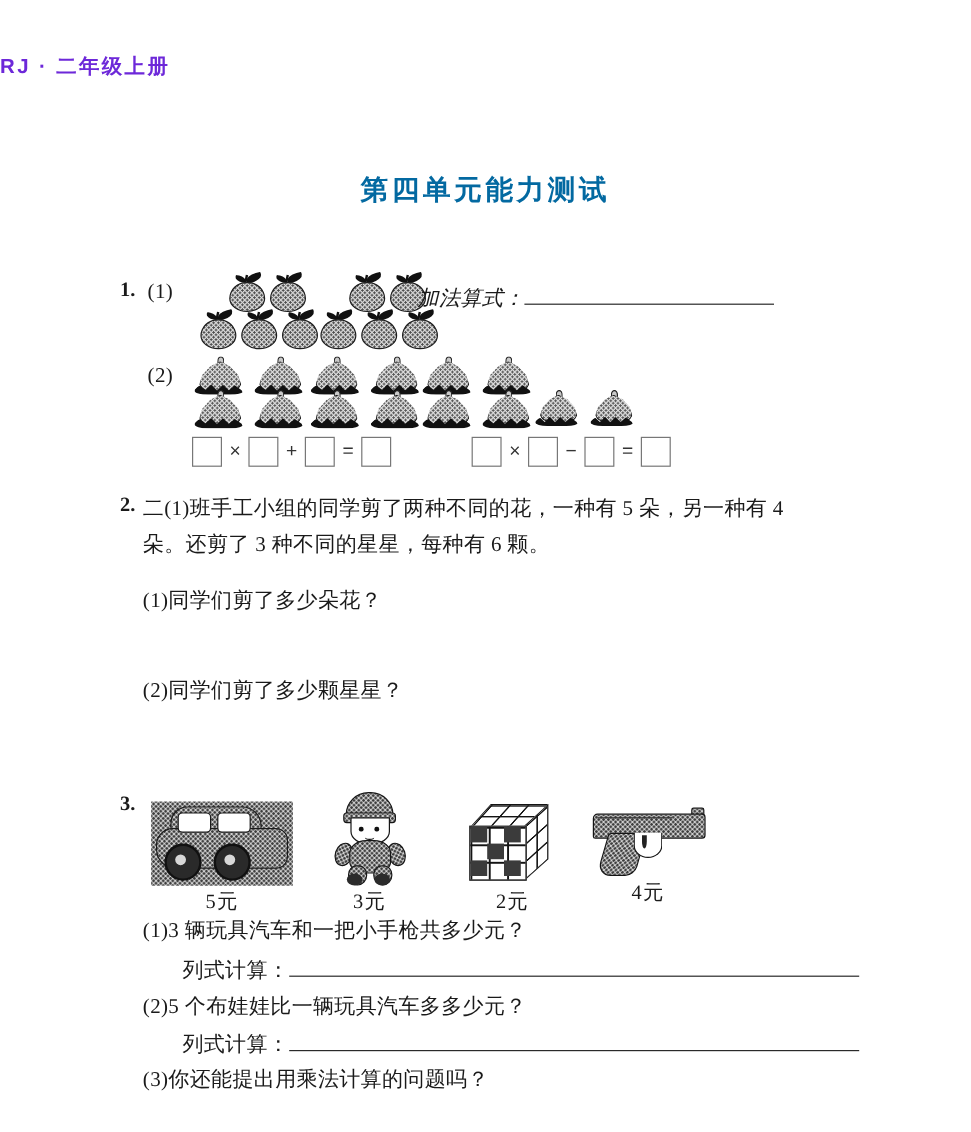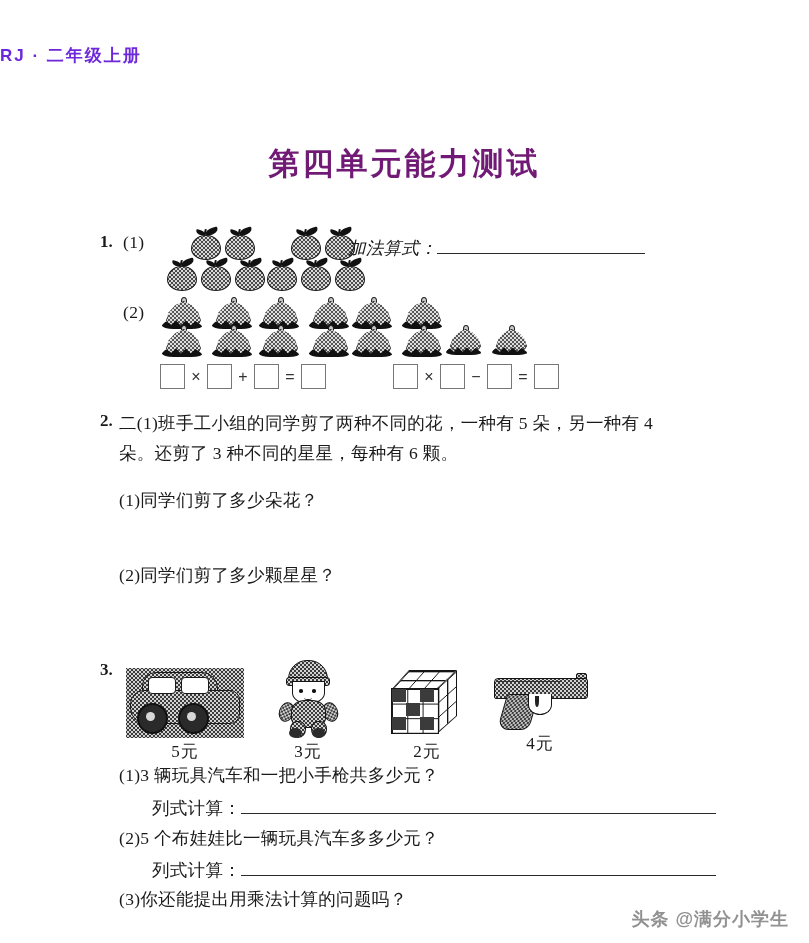--- a/index.html
+++ b/index.html
@@ -36,23 +36,23 @@
 
   
   .title {
     position: absolute;
     top: 143px;
     left: 0;
     right: 0;
     text-align: center;
     font-family: "Liberation Serif", "DejaVu Serif", serif;
     font-weight: bold;
-    font-size: 31px;
+    font-size: 23px;
     letter-spacing: 3px;
-    color: #701a75;
+    color: #0369a1;
   }
 
   
   .qnum {
     font-weight: bold;
     font-size: 17px;
     font-family: "Liberation Serif", "DejaVu Serif", serif;
   }
   .txt {
     font-size: 17.5px;
@@ -654,15 +654,14 @@
     <span>列式计算：</span><span class="blank" style="width:475px;"></span>
   </div>
 
   <div class="abs txt" style="left:119px; top:826px;">(2)5 个布娃娃比一辆玩具汽车多多少元？</div>
   <div class="abs txt" style="left:152px; top:858px;">
     <span>列式计算：</span><span class="blank" style="width:475px;"></span>
   </div>
 
   <div class="abs txt" style="left:119px; top:887px;">(3)你还能提出用乘法计算的问题吗？</div>
 
-  <div class="watermark">头条 @满分小学生</div>
 
 </div>
 
 </body></html>

